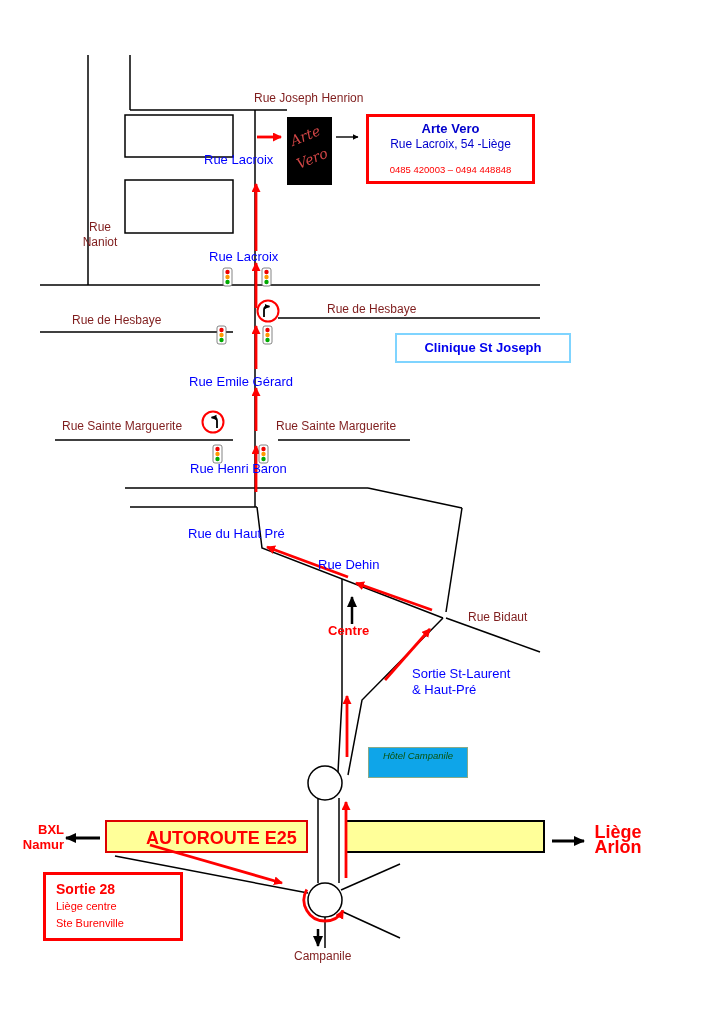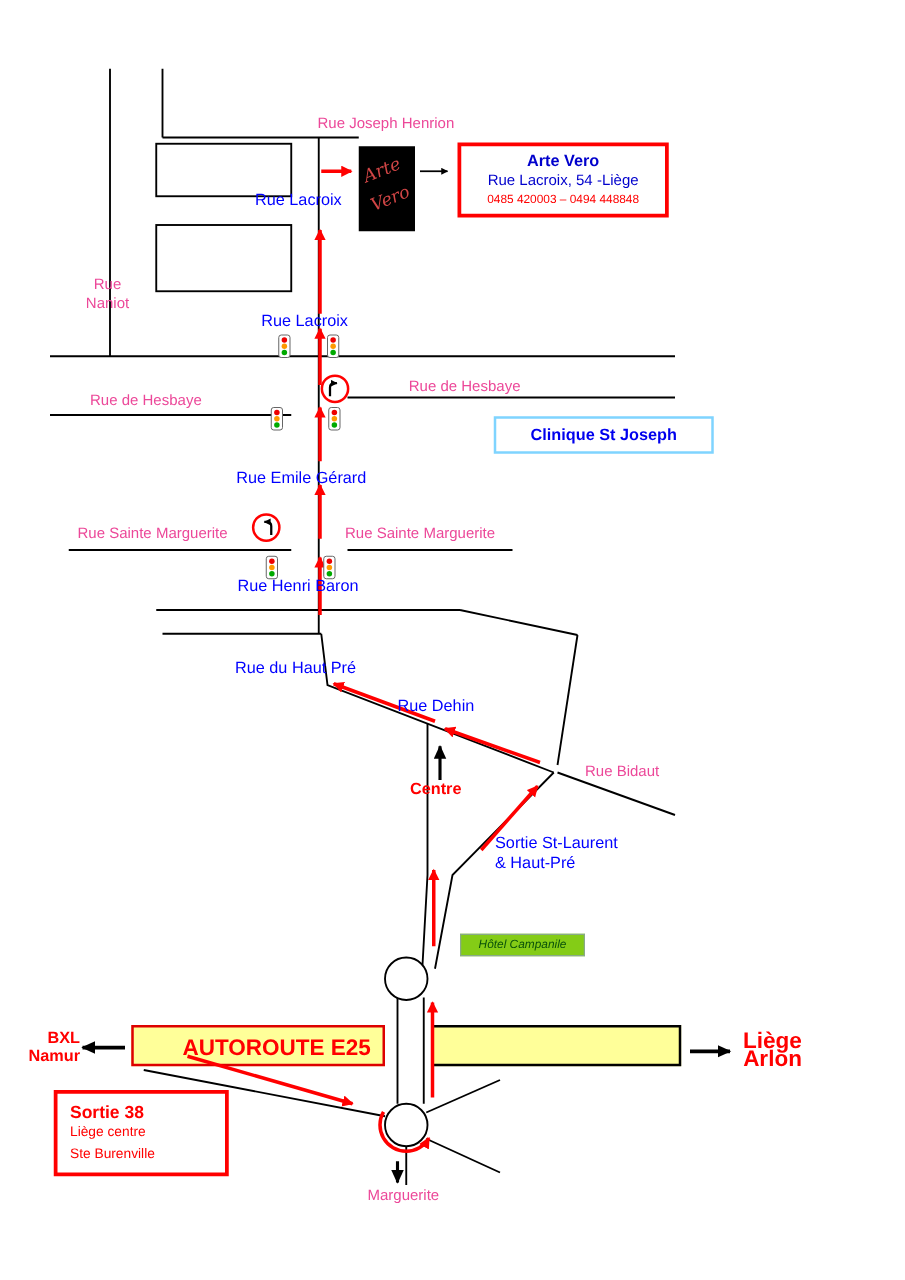--- a/index.html
+++ b/index.html
@@ -2,47 +2,47 @@
 <html><head>
 <meta charset="utf-8">
 <style>
   html,body { margin:0; padding:0; background:#ffffff; }
   .canvas {
     position:relative; width:724px; height:1024px; background:#fff;
     overflow:hidden; font-family:"Liberation Sans", sans-serif;
   }
   svg.map { position:absolute; left:0; top:0; z-index:2; }
 
-  .lbl { position:absolute; z-index:3; font-size:12px; color:#ec4899; white-space:nowrap; line-height:15px; }
+  .lbl { position:absolute; z-index:3; font-size:12px; color:#7f1d1d; white-space:nowrap; line-height:15px; }
   .lbl.blue { color:#0000ff; font-size:13px; }
   .lbl.redbold { color:#ff0000; font-weight:700; font-size:13px; }
   .lbl.center { text-align:center; }
 
   .band { position:absolute; z-index:1; top:820px; height:33px; background:#ffff99; box-sizing:border-box; }
   .band.left  { left:105px; width:203px; border:2px solid #dd0000; }
   .band.right { left:345px; width:200px; border:2px solid #000000; }
   .autoroute-label { position:absolute; z-index:3; left:146px; top:828px; color:#ff0000; font-weight:700; font-size:18px; white-space:nowrap; }
 
   .dest-box {
     position:absolute; z-index:3; left:366px; top:114px; width:169px;
     border:3px solid #ff0000; background:#fff; text-align:center;
     padding:4px 15px 5px; box-sizing:border-box;
   }
   .dest-title { color:#0000cc; font-weight:700; font-size:13px; line-height:16px; }
   .dest-addr  { color:#0000cc; font-size:12px; line-height:15px; }
-  .dest-phone { color:#ff0000; font-size:9.5px; line-height:13px; margin-top:1px; }
+  .dest-phone { color:#ff0000; font-size:9.5px; line-height:13px; margin-top:11px; }
 
   .clinique-box {
     position:absolute; z-index:3; left:395px; top:333px; width:176px; height:30px;
     border:2px solid #7fd4ff; background:#fff; color:#0000ee; font-weight:700;
     font-size:13px; text-align:center; line-height:26px; box-sizing:border-box;
   }
   .hotel-box {
-    position:absolute; z-index:3; left:368px; top:747px; width:100px; height:18px;
-    background:#84cc16; border:1px solid #88aa88; box-sizing:border-box;
+    position:absolute; z-index:3; left:368px; top:747px; width:100px; height:31px;
+    background:#0ea5e9; border:1px solid #88aa88; box-sizing:border-box;
     font-style:italic; font-size:9.5px; color:#0a520a; text-align:center; line-height:16px;
   }
   .sortie-box {
     position:absolute; z-index:3; left:43px; top:872px; width:140px; height:69px;
     border:3px solid #ff0000; background:#fff; box-sizing:border-box;
     padding:5px 0 0 10px; color:#ff0000;
   }
   .sortie-l1 { font-weight:700; font-size:14px; line-height:18px; }
   .sortie-l2, .sortie-l3 { font-size:11px; line-height:17px; }
 
@@ -197,41 +197,41 @@
   <div class="westlbl">
     <div>BXL</div>
     <div>Namur</div>
   </div>
   <div class="eastlbl">
     <div>Liège</div>
     <div>Arlon</div>
   </div>
 
   <div class="sortie-box">
-    <div class="sortie-l1">Sortie 38</div>
+    <div class="sortie-l1">Sortie 28</div>
     <div class="sortie-l2">Liège centre</div>
     <div class="sortie-l3">Ste Burenville</div>
   </div>
 
   <div class="lbl" style="left:254px;top:91px">Rue Joseph Henrion</div>
   <div class="lbl blue" style="left:204px;top:152px">Rue Lacroix</div>
-  <div class="lbl center" style="left:60px;top:220px;width:52px">
+  <div class="lbl center" style="left:74px;top:220px;width:52px">
     <div>Rue</div>
     <div>Naniot</div>
   </div>
   <div class="lbl blue" style="left:209px;top:249px">Rue Lacroix</div>
   <div class="lbl" style="left:327px;top:302px">Rue de Hesbaye</div>
   <div class="lbl" style="left:72px;top:313px">Rue de Hesbaye</div>
   <div class="lbl blue" style="left:189px;top:374px">Rue Emile Gérard</div>
   <div class="lbl" style="left:62px;top:419px">Rue Sainte Marguerite</div>
   <div class="lbl" style="left:276px;top:419px">Rue Sainte Marguerite</div>
   <div class="lbl blue" style="left:190px;top:461px">Rue Henri Baron</div>
   <div class="lbl blue" style="left:188px;top:526px">Rue du Haut Pré</div>
   <div class="lbl blue" style="left:318px;top:557px">Rue Dehin</div>
   <div class="lbl redbold" style="left:328px;top:623px">Centre</div>
   <div class="lbl" style="left:468px;top:610px">Rue Bidaut</div>
-  <div class="lbl blue" style="left:396px;top:666px;line-height:16px">
+  <div class="lbl blue" style="left:412px;top:666px;line-height:16px">
     <div>Sortie St-Laurent</div>
     <div>&amp; Haut-Pré</div>
   </div>
-  <div class="lbl" style="left:294px;top:949px">Marguerite</div>
+  <div class="lbl" style="left:294px;top:949px">Campanile</div>
 
 </div>
 
 </body></html>

